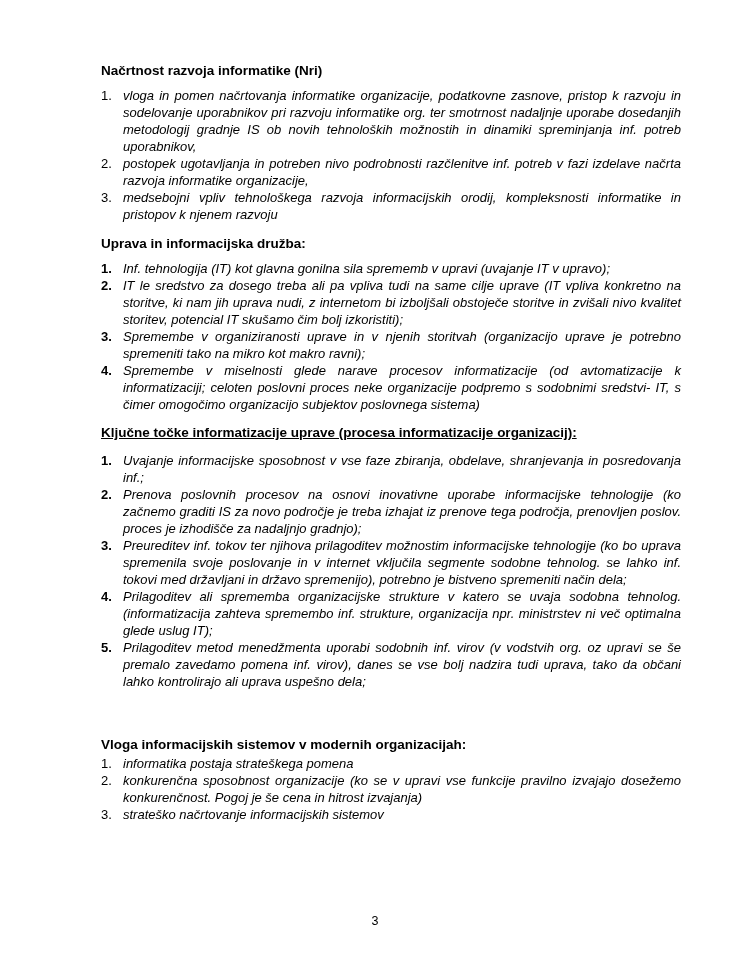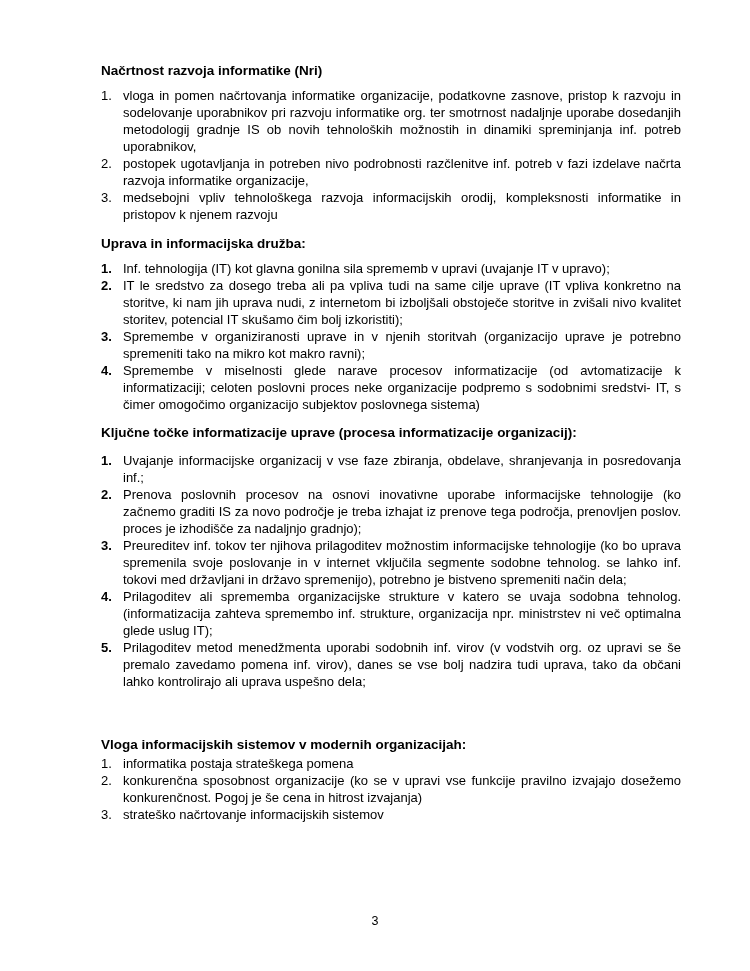--- a/index.html
+++ b/index.html
@@ -15,38 +15,39 @@
     font-size: 13px;
     line-height: 17px;
     padding: 62px 36px 0 68px;
     overflow: hidden;
   }
   .doc-heading {
     font-weight: bold;
     font-size: 13.5px;
     line-height: 18px;
   }
-  .doc-heading.underlined { }
+  .doc-heading.underlined { text-decoration: underline; }
   .intro {
     text-align: justify;
     text-decoration: underline;
   }
   .list { margin: 0; }
   .list-item {
     display: flex;
     align-items: flex-start;
   }
   .marker {
     flex: 0 0 22px;
     width: 22px;
   }
   .bold-markers .marker { font-weight: bold; }
   .item-text {
     flex: 1 1 auto;
     text-align: justify;
+    font-style: italic;
   }
   .sec { margin-top: 12px; }
   .sec .doc-heading { margin-bottom: 7px; }
   .sec-first { margin-top: 0; }
   .sec-kljucne { margin-top: 11px; }
   .sec-kljucne .doc-heading { margin-bottom: 10px; }
   .sec-kljucne .list-item { margin-bottom: 0; }
   .sec-vloga { margin-top: 46px; }
   .sec-vloga .doc-heading { margin-bottom: 1px; }
   .footer {
@@ -101,21 +102,21 @@
         <div class="item-text">Spremembe v miselnosti glede narave procesov informatizacije (od avtomatizacije k informatizaciji; celoten poslovni proces neke organizacije podpremo s sodobnimi sredstvi- IT, s čimer omogočimo organizacijo subjektov poslovnega sistema)</div>
       </div>
     </div>
   </div>
 
   <div class="sec sec-kljucne">
     <div class="doc-heading underlined">Ključne točke informatizacije uprave (procesa informatizacije organizacij):</div>
     <div class="list bold-markers">
       <div class="list-item">
         <span class="marker">1.</span>
-        <div class="item-text">Uvajanje informacijske organizacij v vse faze zbiranja, obdelave, shranjevanja in posredovanja inf.;</div>
+        <div class="item-text">Uvajanje informacijske sposobnost v vse faze zbiranja, obdelave, shranjevanja in posredovanja inf.;</div>
       </div>
       <div class="list-item">
         <span class="marker">2.</span>
         <div class="item-text">Prenova poslovnih procesov na osnovi inovativne uporabe informacijske tehnologije (ko začnemo graditi IS za novo področje je treba izhajat iz prenove tega področja, prenovljen poslov. proces je izhodišče za nadaljnjo gradnjo);</div>
       </div>
       <div class="list-item">
         <span class="marker">3.</span>
         <div class="item-text">Preureditev inf. tokov ter njihova prilagoditev možnostim informacijske tehnologije (ko bo uprava spremenila svoje poslovanje in v internet vključila segmente sodobne tehnolog. se lahko inf. tokovi med državljani in državo spremenijo), potrebno je bistveno spremeniti način dela;</div>
       </div>
       <div class="list-item">

